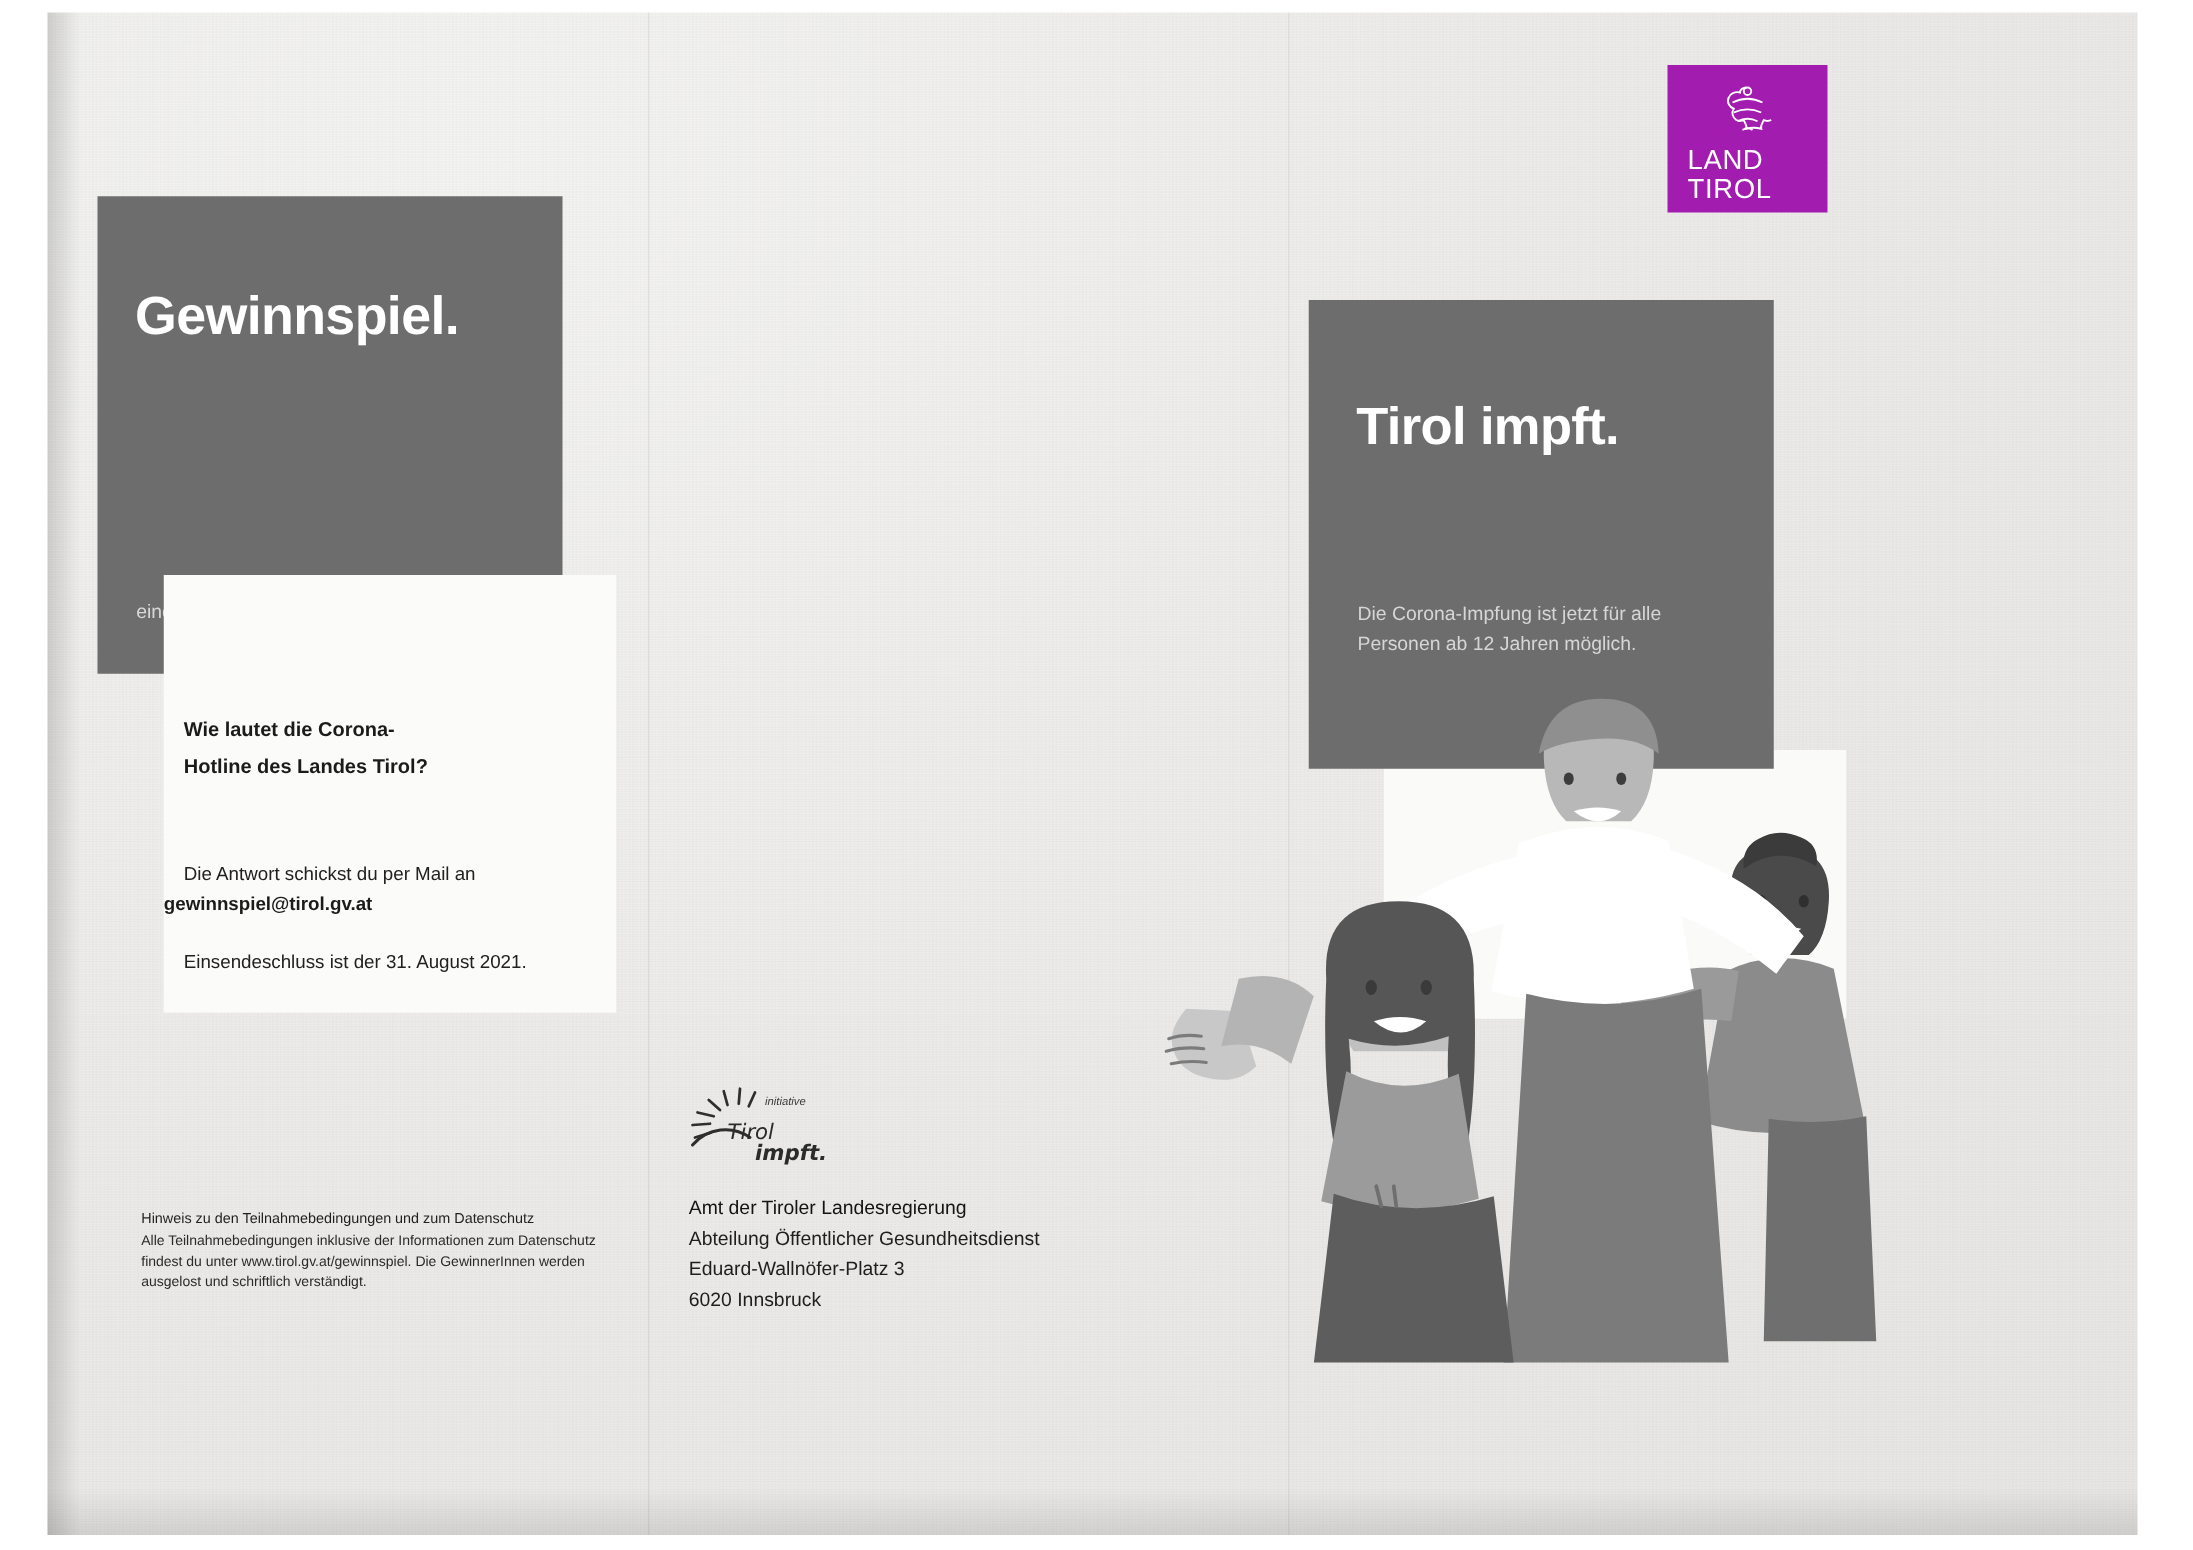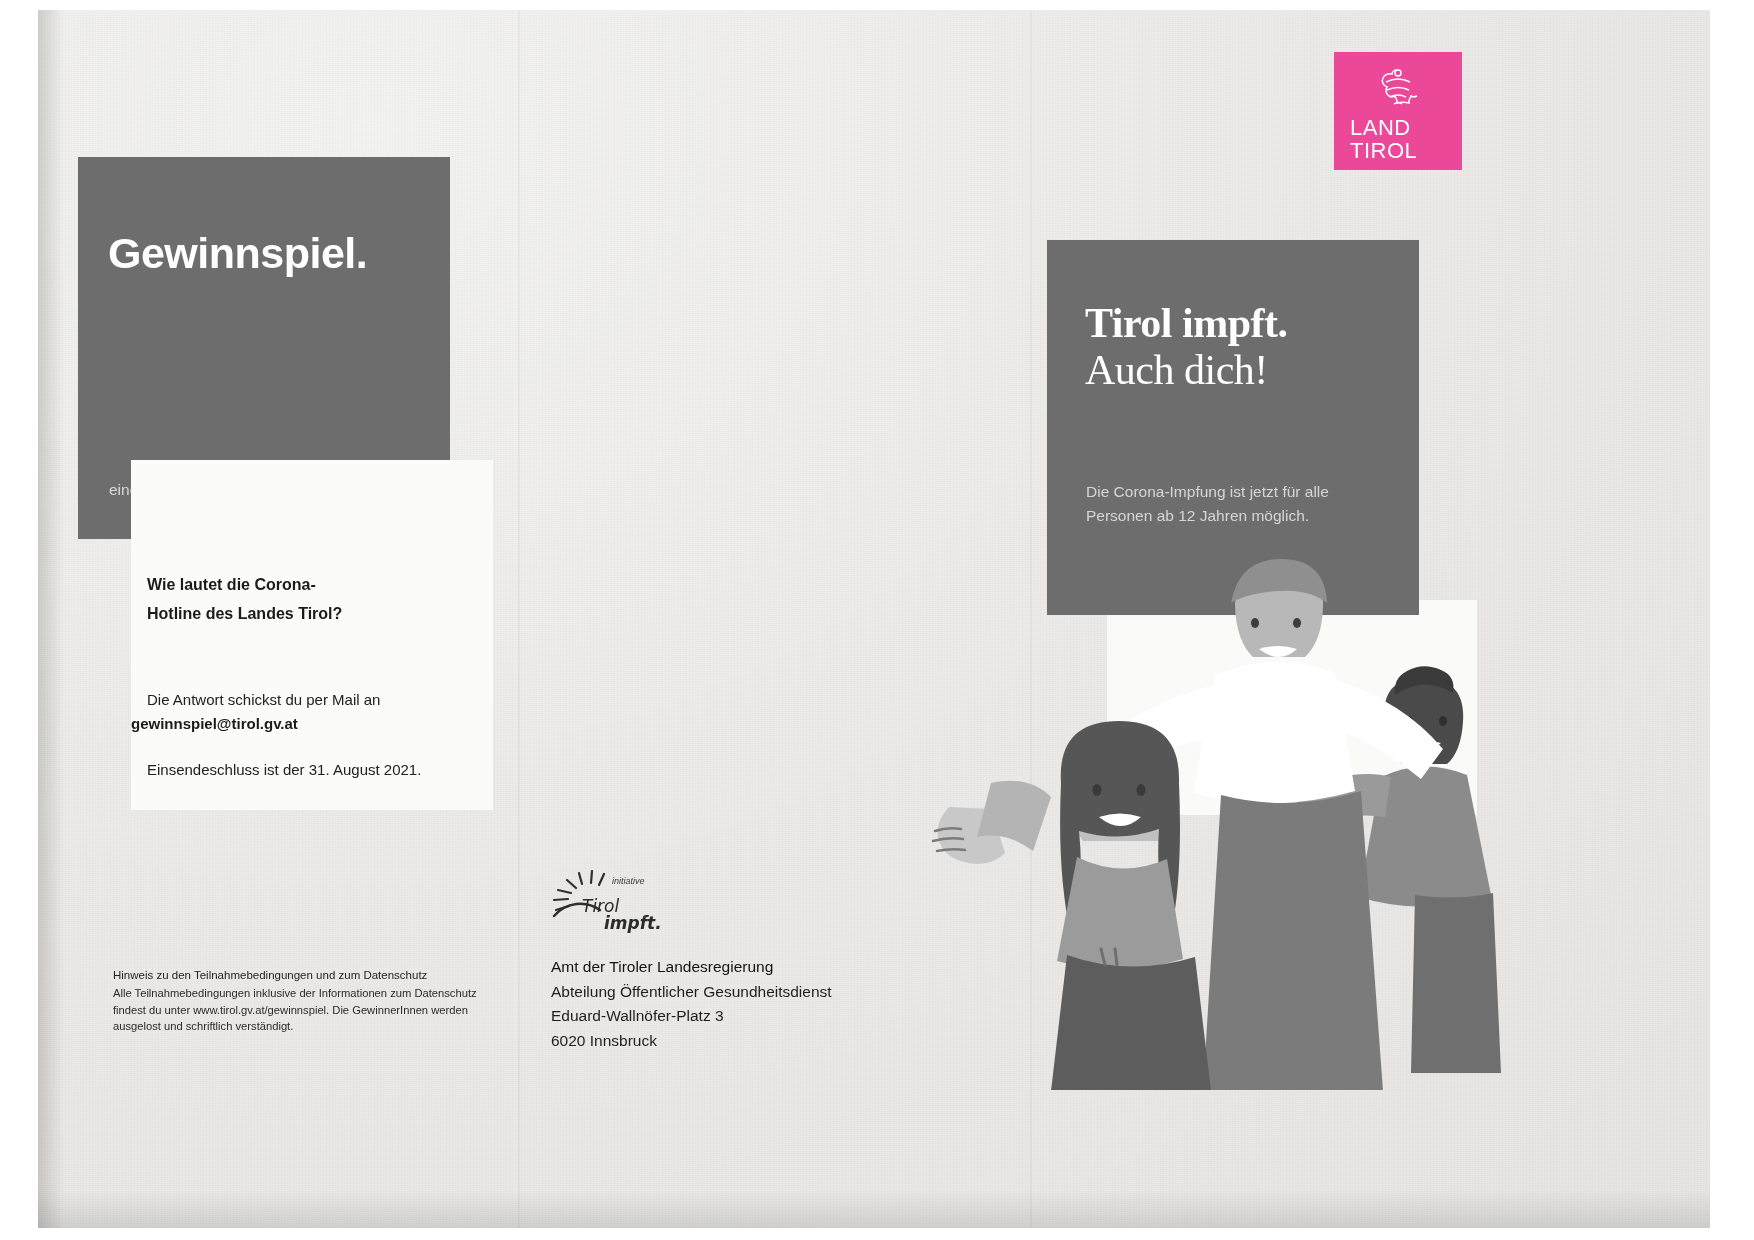--- a/index.html
+++ b/index.html
@@ -213,21 +213,21 @@
     color: #131313;
   }
 
   
   #land-tirol-logo {
     position: absolute;
     left: 1334px;
     top: 52px;
     width: 128px;
     height: 118px;
-    background: #ec4899;
+    background: #a21caf;
   }
   #land-tirol-logo .crest {
     position: absolute;
     left: 50%;
     top: 12px;
     transform: translateX(-50%);
     width: 44px;
     height: 48px;
   }
   #land-tirol-logo .logo-text {
@@ -242,24 +242,23 @@
   }
   #tirol-impft-box {
     left: 1047px;
     top: 240px;
     width: 372px;
     height: 375px;
   }
   #tirol-title {
     position: absolute;
     left: 38px;
-    top: 60px;
+    top: 77px;
     font-size: 42px;
     line-height: 47px;
-    font-family: Liberation Serif, serif;
   }
   #tirol-title .line2 {
     font-weight: normal;
   }
   #tirol-sub {
     position: absolute;
     left: 39px;
     top: 240px;
     font-size: 15.5px;
     line-height: 24px;
@@ -359,21 +358,20 @@
       <div>LAND</div>
       <div>TIROL</div>
     </div>
   </div>
 
   <div id="white-card-right"></div>
 
   <div class="grey-box" id="tirol-impft-box">
     <div class="headline-white" id="tirol-title">
       <div>Tirol impft.</div>
-      <div class="line2">Auch dich!</div>
     </div>
     <div id="tirol-sub">
       <span>Die Corona-Impfung ist jetzt für alle</span><br>
       <span>Personen ab 12 Jahren möglich.</span>
     </div>
   </div>
 
   <svg id="illustration" viewBox="0 0 620 545">
 
     <g>

